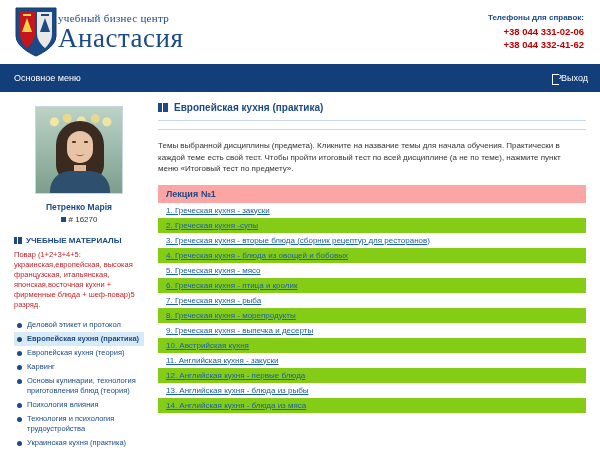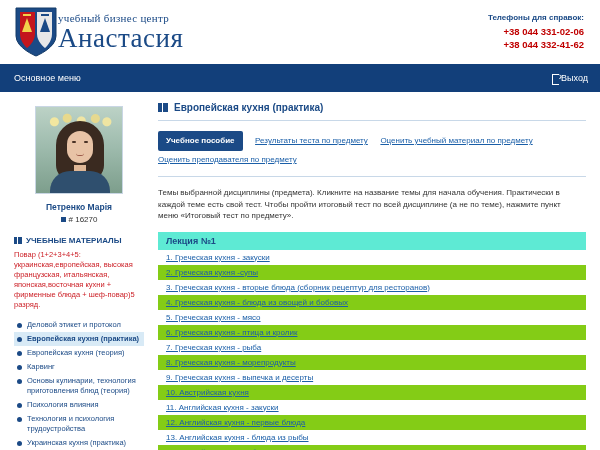--- a/index.html
+++ b/index.html
@@ -162,21 +162,21 @@
   }
   .divider { border-bottom:1px solid #c8d8e8; margin-top:8px; }
 
   .intro {
     margin-top:10px; font-size:8px; line-height:11.5px; color:#333;
     padding-right:6px;
   }
 
   .lecture-box { margin-top:10px; }
   .lecture-head {
-    background:#5eead4; font-size:9px; font-weight:bold; color:#1b4a86;
+    background:#fca5a5; font-size:9px; font-weight:bold; color:#1b4a86;
     padding:4px 8px;
   }
   .topics { list-style:none; margin:0; padding:0; }
   .topics li {
     font-size:8px; padding:3px 8px; color:#1b5fa8;
   }
   .topics li.alt { background:#84cc16; }
   .topics li a { color:#1b5fa8; text-decoration:underline; }
 </style>
 </head>
@@ -273,26 +273,20 @@
 
     </ul>
   </div>
 
   <div class="content">
     <div class="course-title">
       <span class="bk2"></span>
       <span>Европейская кухня (практика)</span>
     </div>
 
-    <div class="tabs">
-      <span class="tab selected">Учебное пособие</span>
-      <span class="tab">Результаты теста по предмету</span>
-      <span class="tab">Оценить учебный материал по предмету</span>
-      <span class="tab">Оценить преподавателя по предмету</span>
-    </div>
     <div class="divider"></div>
 
     <div class="intro">Темы выбранной дисциплины (предмета). Кликните на название темы для начала обучения. Практически в каждой теме есть свой тест. Чтобы пройти итоговый тест по всей дисциплине (а не по теме), нажмите пункт меню «Итоговый тест по предмету».</div>
 
     <div class="lecture-box">
       <div class="lecture-head">Лекция №1</div>
       <ul class="topics">
         <li><a>1. Греческая кухня - закуски</a></li>
         <li class="alt"><a>2. Греческая кухня -супы</a></li>
         <li><a>3. Греческая кухня - вторые блюда (сборник рецептур для ресторанов)</a></li>

